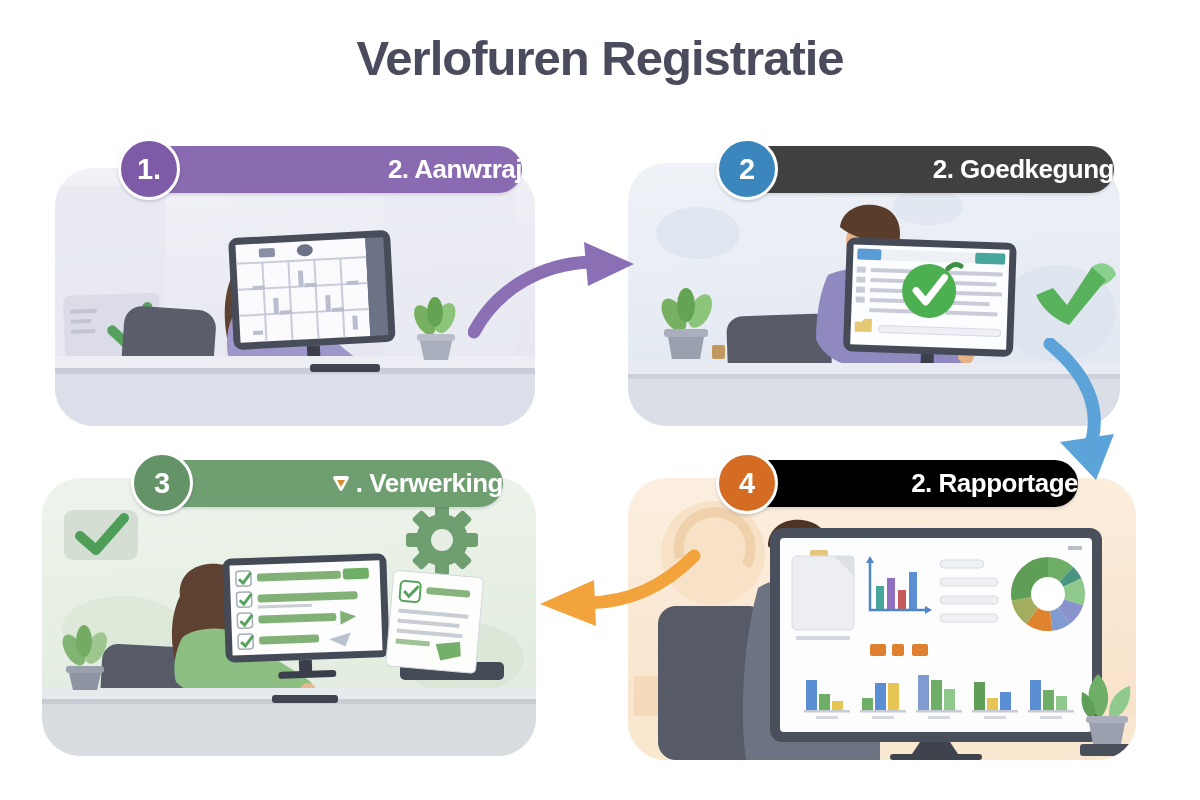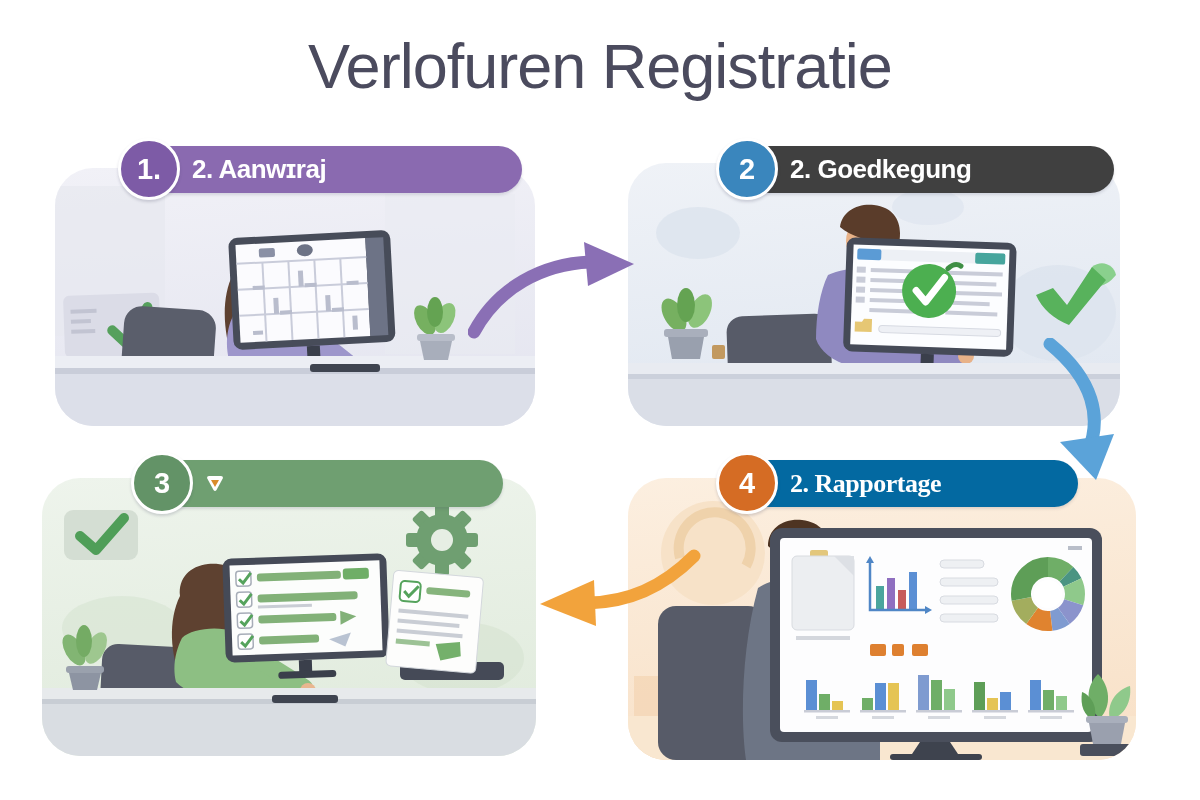--- a/index.html
+++ b/index.html
@@ -1,29 +1,29 @@
 <!DOCTYPE html>
 <html><head>
 <meta charset="utf-8">
 <style>
   html,body{margin:0;padding:0;}
   body{width:1200px;height:800px;background:#ffffff;font-family:"Liberation Sans",sans-serif;position:relative;overflow:hidden;}
-  .title{position:absolute;left:0;top:30px;width:1200px;text-align:center;font-size:63px;font-weight:400;letter-spacing:-1px;}
+  .title{position:absolute;left:0;top:30px;width:1200px;text-align:center;font-size:49px;font-weight:700;letter-spacing:-1px;}
   .panel{position:absolute;border-radius:38px;overflow:hidden;z-index:1;}
   .p1{left:55px;top:168px;width:480px;height:258px;background:linear-gradient(175deg,#f1f1f7 0%,#e3e4ef 100%);}
   .p2{left:628px;top:163px;width:492px;height:263px;background:linear-gradient(175deg,#eff2f7 0%,#dfe6f0 100%);}
   .p3{left:42px;top:478px;width:494px;height:278px;background:linear-gradient(175deg,#eef4ec 0%,#dfeadb 100%);}
   .p4{left:628px;top:478px;width:508px;height:282px;background:linear-gradient(175deg,#fcefe0 0%,#f8e0c6 100%);}
   .panel svg{position:absolute;left:0;top:0;}
   .banner{position:absolute;height:47px;z-index:6;}
   .b1{left:118px;top:146px;width:404px;}
   .b2{left:716px;top:146px;width:398px;}
   .b3{left:131px;top:460px;width:372px;}
   .b4{left:716px;top:460px;width:362px;}
-  .pill{margin-left:30px;height:47px;border-radius:25px;display:flex;align-items:center;justify-content:flex-start;padding-left:44px;box-shadow:0 2px 3px rgba(60,60,90,.15);}
+  .pill{margin-left:30px;height:47px;border-radius:25px;display:flex;align-items:center;justify-content:flex-end;padding-left:44px;box-shadow:0 2px 3px rgba(60,60,90,.15);}
   .pill .lbl{color:#fff;font-size:26px;font-weight:700;letter-spacing:-0.5px;display:flex;align-items:center;gap:3px;}
   .badge{position:absolute;left:0;top:-8px;width:62px;height:62px;border-radius:50%;border:3.5px solid #fff;box-sizing:border-box;display:flex;align-items:center;justify-content:center;color:#fff;font-size:29px;font-weight:700;z-index:7;box-shadow:0 2px 3px rgba(60,60,90,.2);}
   .arrow{position:absolute;z-index:4;}
   .pin{display:inline-flex;align-items:center;margin-right:2px;}
 </style>
 </head>
 <body>
 
 <div class="title" style="color: rgb(75, 75, 94);">Verlofuren Registratie</div>
 
@@ -390,27 +390,28 @@
 <div class="banner b3">
   <div class="badge" style="background: rgb(99, 147, 103);">3</div>
   <div class="pill" style="background: rgb(111, 159, 113);">
     <span class="lbl">
       <span class="pin">
         <svg width="20" height="20" viewBox="0 0 20 20">
           <path d="M2,4 Q2,2 4,2 L16,2 Q18,2 18,4 L11.5,16 Q10,18 8.5,16 Z" fill="#ffffff"></path>
           <path d="M6,6 L14,6 L10,13 Z" fill="#d98c2b"></path>
         </svg>
       </span>
+      <span>. Verwerking</span>
     </span>
   </div>
 </div>
 
 <div class="banner b4">
   <div class="badge" style="background: rgb(213, 108, 36);">4</div>
-  <div class="pill" style="background: #0369a1; font-family: Liberation Serif, serif;">
+  <div class="pill" style="background: #000000;">
     <span class="lbl">2. Rapportage</span>
   </div>
 </div>
 
 <svg class="arrow" style="left:468px;top:232px;" width="180" height="115" viewBox="0 0 180 115">
   <path d="M6,100 C30,55 75,32 122,30" fill="none" stroke-width="13" stroke-linecap="round" style="stroke: rgb(138, 111, 181);"></path>
   <polygon points="116,10 166,32 120,54" style="fill: rgb(138, 111, 181);"></polygon>
 </svg>
 
 <svg class="arrow" style="left:1022px;top:338px;" width="110" height="145" viewBox="0 0 110 145">

